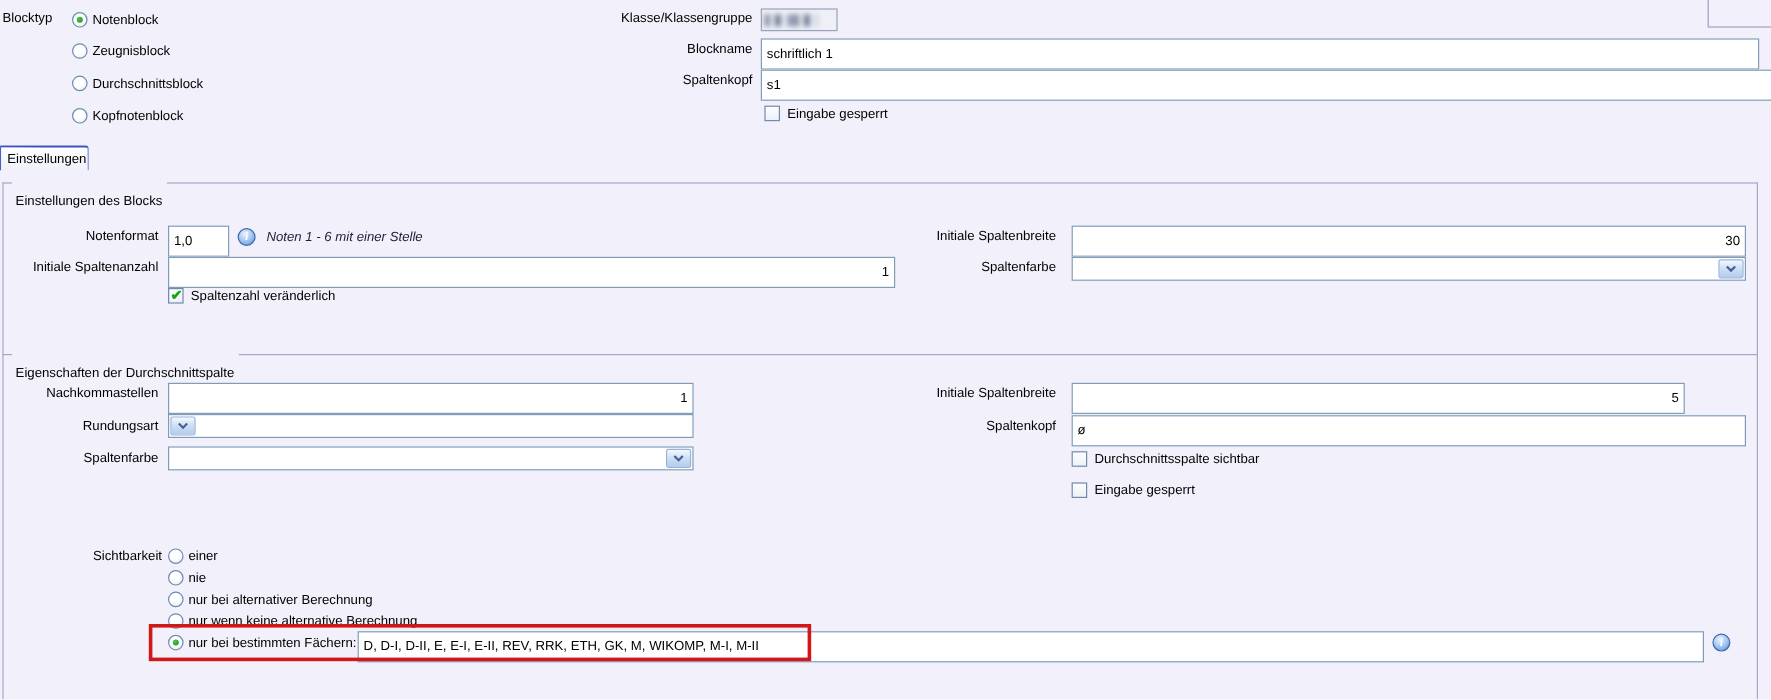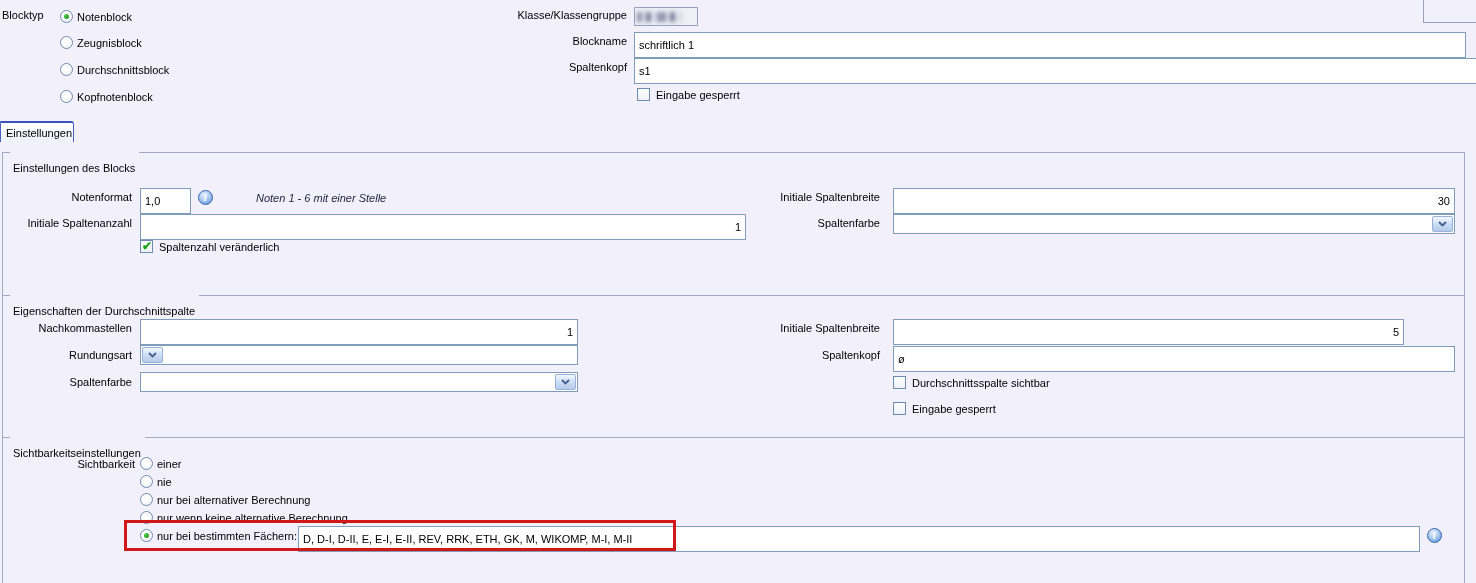--- a/index.html
+++ b/index.html
@@ -22,21 +22,21 @@
   .rad{position:absolute;width:13px;height:13px;box-sizing:border-box;border-radius:50%;border:1px solid #6e8cb0;
        background:radial-gradient(circle at 35% 30%,#ffffff 40%,#e6eaf1);}
   .rad.sel::after{content:"";position:absolute;left:3px;top:3px;width:5px;height:5px;border-radius:50%;
        background:radial-gradient(circle at 35% 30%,#49c949,#1d8a1d);}
   .opt{position:absolute;height:14px;}
   .opt .olabel{position:absolute;left:17px;top:1px;white-space:nowrap;font-size:11px;}
   .info{position:absolute;width:15px;height:15px;box-sizing:border-box;border-radius:50%;
         border:1px solid #3566ae;background:radial-gradient(circle at 40% 30%,#eaf3fd,#9cc0ec 55%,#4f87cf);
         display:flex;align-items:center;justify-content:center;}
   .info::after{content:"i";color:#fff;font:italic bold 10px "Liberation Serif",serif;}
-  .hint{position:absolute;font-style:italic;color:#1f1f3a;white-space:nowrap;font-size:11px;margin-left:34px;}
+  .hint{position:absolute;font-style:italic;color:#1f1f3a;white-space:nowrap;font-size:11px;}
   .tab{position:absolute;left:0;top:121px;width:74px;height:21px;box-sizing:border-box;
        background:linear-gradient(#ffffff,#eef0fa);border:1px solid #4a5fc4;border-bottom:none;
        border-top:2px solid #3c50c0;border-top-right-radius:3px;display:flex;align-items:center;
        padding-left:5px;font-size:11px;}
   .panel{position:absolute;left:2px;top:152px;width:1463px;height:431px;box-sizing:border-box;
          border-left:1px solid #a6a6c6;border-right:1px solid #a6a6c6;}
   .hdr{position:absolute;left:2px;width:1463px;height:13px;display:flex;align-items:center;}
   .hdr .d{width:8px;border-top:1px solid #a6a6c6;}
   .hdr .t{padding:0 4px 0 3px;white-space:nowrap;font-size:11px;position:relative;top:-1px;margin-top:32px;}
   .hdr .f{flex:1;border-top:1px solid #a6a6c6;}
@@ -159,25 +159,20 @@
         </svg>
     </span>
   </div>
 
   <span class="cb" style="left:893px;top:376px;"></span>
   <div class="lbl" style="left:912px;top:377px;">Durchschnittsspalte sichtbar</div>
 
   <span class="cb" style="left:893px;top:402px;"></span>
   <div class="lbl" style="left:912px;top:403px;">Eingabe gesperrt</div>
 
-  <div class="hdr" style="top:431px;">
-    <span class="d"></span>
-    <span class="t">Sichtbarkeitseinstellungen</span>
-    <span class="f"></span>
-  </div>
 
   <div class="lbl lblr" style="left:0;top:458px;width:135px;">Sichtbarkeit</div>
 
   <div class="opt" style="left:140px;top:457px;">
     <span class="rad"></span>
     <span class="olabel">einer</span>
   </div>
   <div class="opt" style="left:140px;top:475px;">
     <span class="rad"></span>
     <span class="olabel">nie</span>

